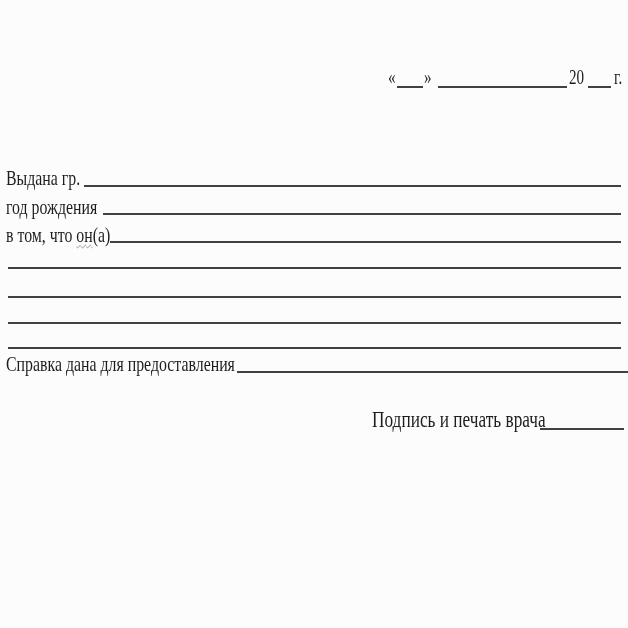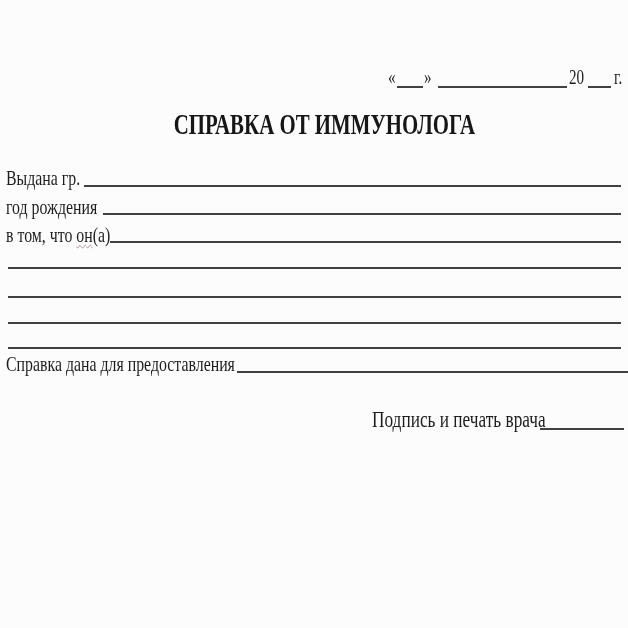--- a/index.html
+++ b/index.html
@@ -80,23 +80,20 @@
   <div class="date-row">
     <span class="t cond" style="left:0">«</span>
     <div class="ul" style="left:9px;width:26px"></div>
     <span class="t cond" style="left:36px">»</span>
     <div class="ul" style="left:50px;width:129px"></div>
     <span class="t cond" style="left:181px">20</span>
     <div class="ul" style="left:200px;width:23px"></div>
     <span class="t cond" style="left:226px">г.</span>
   </div>
 
-  <div class="title">
-    <span class="cond-center">СПРАВКА ОТ ИММУНОЛОГА</span>
-  </div>
 
   <span class="lbl cond" style="left:6px;top:166px">Выдана гр.</span>
   <div class="ln" style="top:185px;left:84px;right:7px"></div>
 
   <span class="lbl cond" style="left:6px;top:195px">год рождения</span>
   <div class="ln" style="top:213px;left:103px;right:7px"></div>
 
   <span class="lbl cond" style="left:6px;top:223px"><span>в том, что </span><span class="sq">он</span><span>(а)</span></span>
   <div class="ln" style="top:241px;left:110px;right:7px"></div>
 

